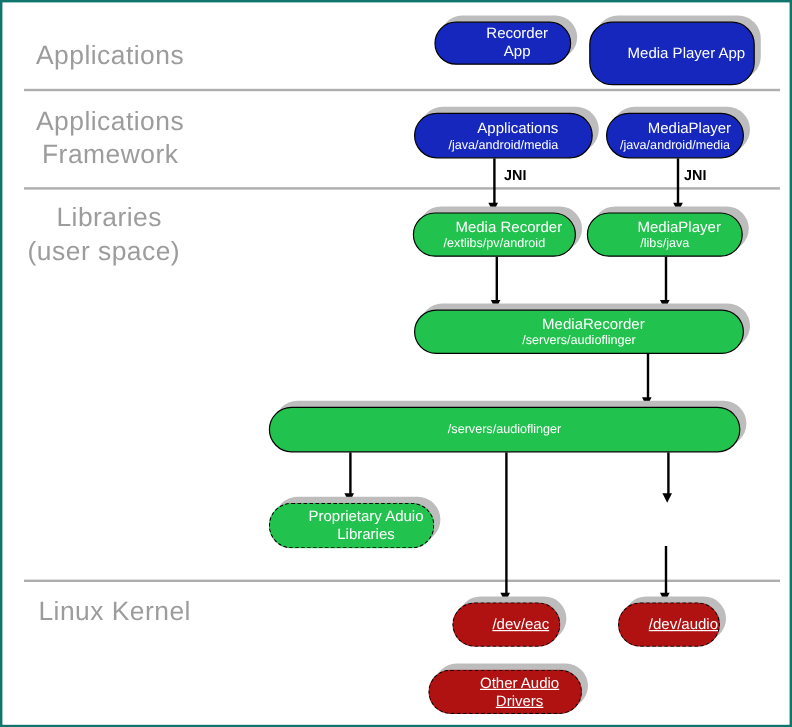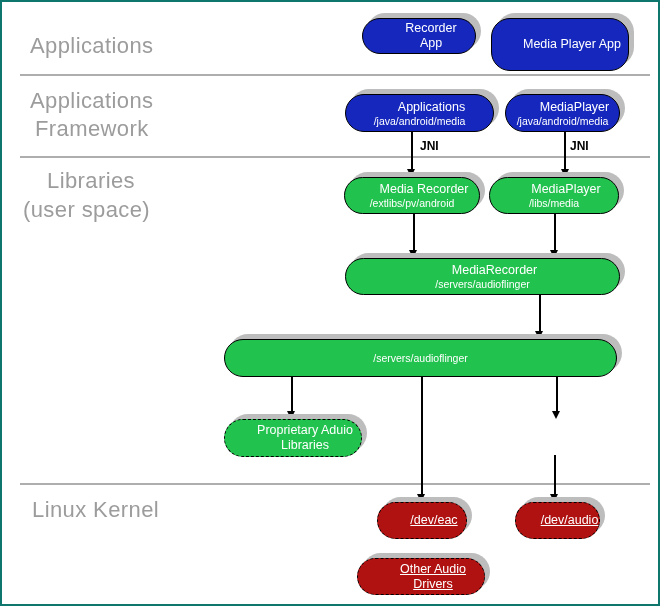--- a/index.html
+++ b/index.html
@@ -70,21 +70,21 @@
   <div class="vline" style="left:562px;top:130px;height:38px"></div>
   <div class="arrowhead" style="left:559px;top:167px"></div>
   <div class="jni" style="left:568px;top:137px">JNI</div>
 
   <div class="pill green" style="left:342px;top:175px;width:136px;height:37px">
     <span class="lbl">Media Recorder</span>
     <span class="sub">/extlibs/pv/android</span>
   </div>
   <div class="pill green" style="left:487px;top:175px;width:130px;height:37px">
     <span class="lbl">MediaPlayer</span>
-    <span class="sub">/libs/media</span>
+    <span class="sub">/libs/java</span>
   </div>
 
   <div class="vline" style="left:411px;top:212px;height:37px"></div>
   <div class="arrowhead" style="left:407px;top:248px"></div>
   <div class="vline" style="left:552px;top:212px;height:37px"></div>
   <div class="arrowhead" style="left:548px;top:248px"></div>
 
   <div class="pill green" style="left:343px;top:256px;width:275px;height:37px">
     <span class="lbl">MediaRecorder</span>
     <span class="sub">/servers/audioflinger</span>

